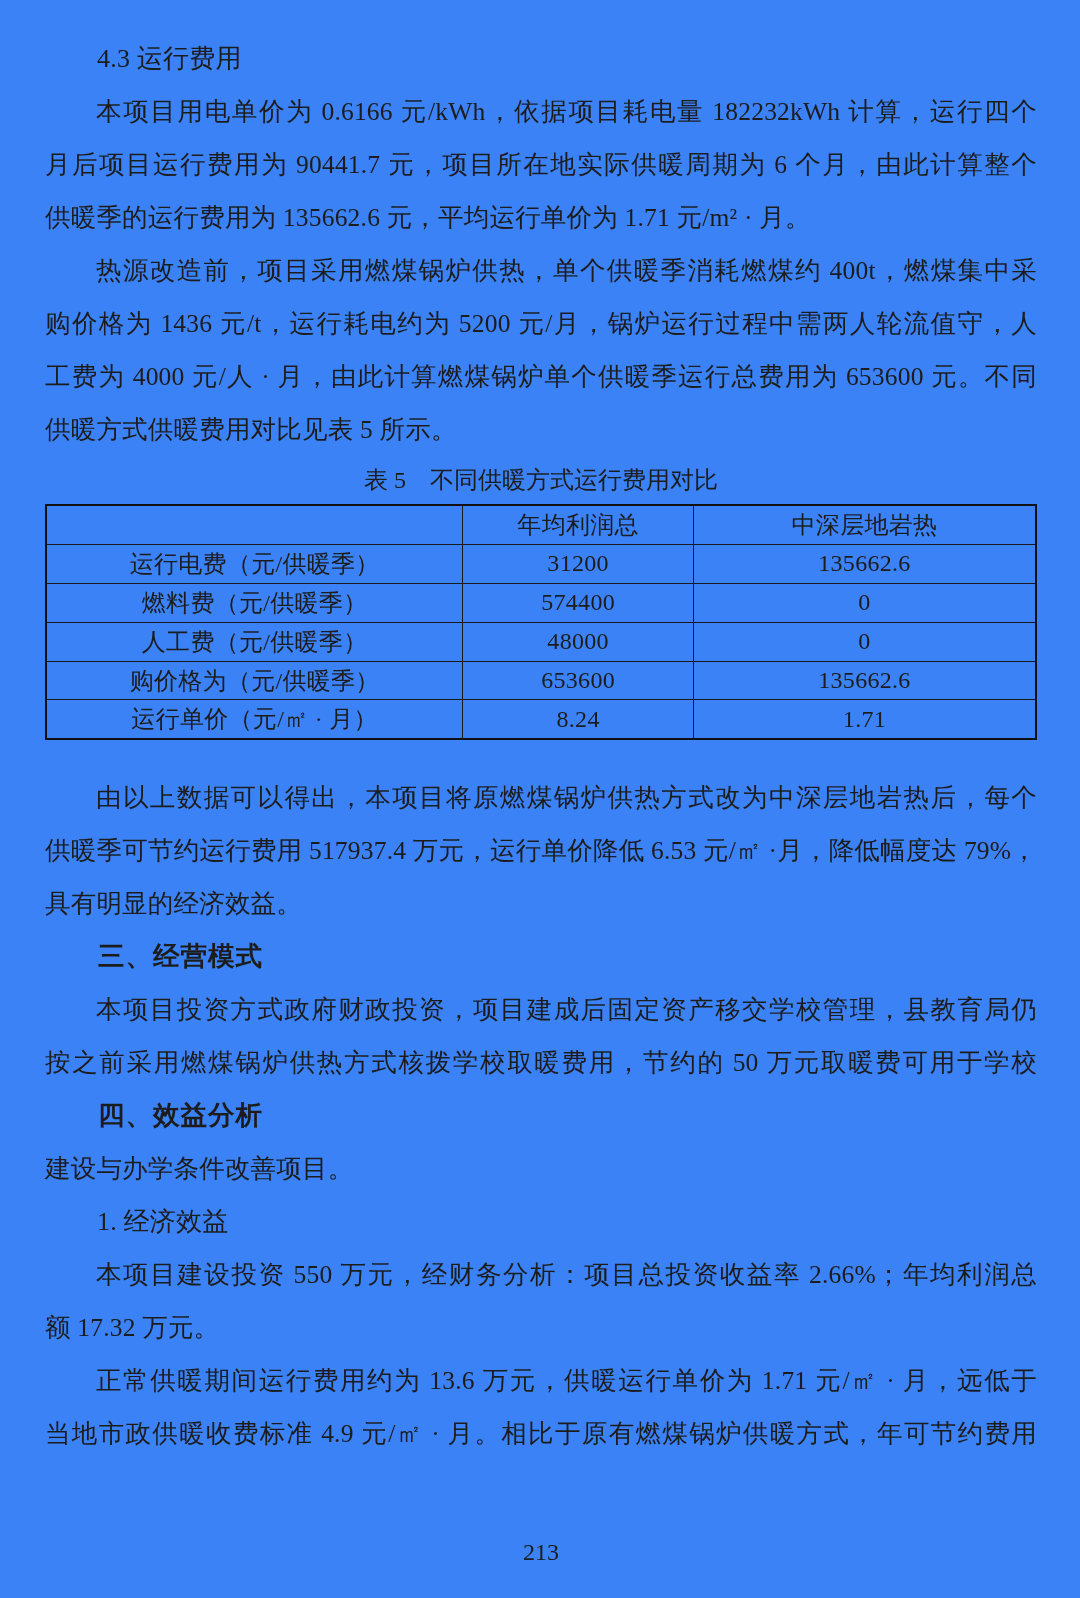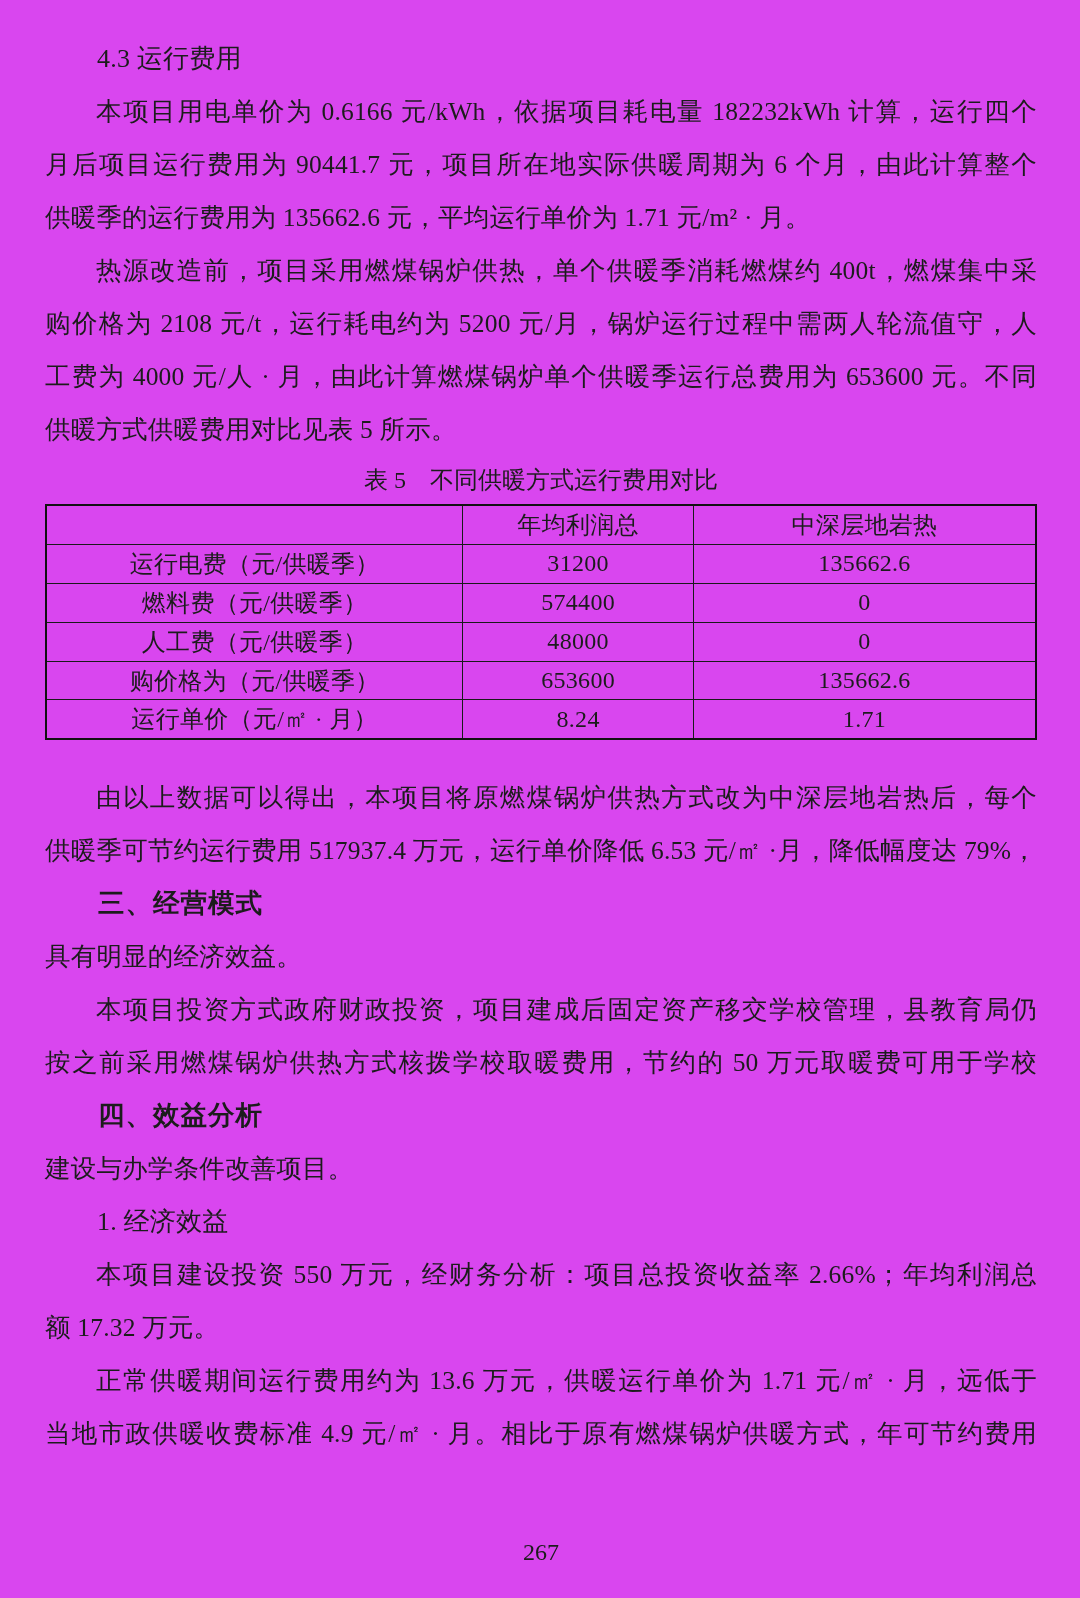--- a/index.html
+++ b/index.html
@@ -5,21 +5,21 @@
   html, body {
     margin: 0;
     padding: 0;
     background: #f6f6f6;
   }
   .page {
     position: relative;
     width: 1080px;
     height: 1598px;
     margin: 0 auto;
-    background: #d946ef;
+    background: #3b82f6;
     overflow: hidden;
     font-family: "Liberation Serif", "DejaVu Serif", serif;
     color: #1c1c1c;
   }
   .content {
     position: absolute;
     left: 45px;
     top: 32px;
     width: 992px;
   }
@@ -92,21 +92,21 @@
 <div class="page">
   <div class="content">
 
     <div class="line indent heading-plain">4.3 运行费用</div>
 
     <div class="line jl indent">本项目用电单价为 0.6166 元/kWh，依据项目耗电量 182232kWh 计算，运行四个</div>
     <div class="line jl">月后项目运行费用为 90441.7 元，项目所在地实际供暖周期为 6 个月，由此计算整个</div>
     <div class="line jend">供暖季的运行费用为 135662.6 元，平均运行单价为 1.71 元/m² · 月。</div>
 
     <div class="line jl indent">热源改造前，项目采用燃煤锅炉供热，单个供暖季消耗燃煤约 400t，燃煤集中采</div>
-    <div class="line jl">购价格为 2108 元/t，运行耗电约为 5200 元/月，锅炉运行过程中需两人轮流值守，人</div>
+    <div class="line jl">购价格为 1436 元/t，运行耗电约为 5200 元/月，锅炉运行过程中需两人轮流值守，人</div>
     <div class="line jl">工费为 4000 元/人 · 月，由此计算燃煤锅炉单个供暖季运行总费用为 653600 元。不同</div>
     <div class="line jend">供暖方式供暖费用对比见表 5 所示。</div>
 
     <div class="table-caption">表 5　不同供暖方式运行费用对比</div>
 
     <table class="cmp">
       <colgroup>
         <col class="col-label">
           <col class="col-coal">
           <col class="col-geo">
@@ -142,35 +142,35 @@
         <td>8.24</td>
         <td>1.71</td>
       </tr>
     </tbody>
       </table>
 
     <div class="after-table">
 
       <div class="line jl indent">由以上数据可以得出，本项目将原燃煤锅炉供热方式改为中深层地岩热后，每个</div>
       <div class="line jl">供暖季可节约运行费用 517937.4 万元，运行单价降低 6.53 元/㎡ ·月，降低幅度达 79%，</div>
+      <div class="line jend">具有明显的经济效益。</div>
+
       <div class="line indent heading-bold">三、经营模式</div>
-
-      <div class="line jend">具有明显的经济效益。</div>
 
       <div class="line jl indent">本项目投资方式政府财政投资，项目建成后固定资产移交学校管理，县教育局仍</div>
       <div class="line jl">按之前采用燃煤锅炉供热方式核拨学校取暖费用，节约的 50 万元取暖费可用于学校</div>
       <div class="line indent heading-bold">四、效益分析</div>
 
       <div class="line jend">建设与办学条件改善项目。</div>
 
       <div class="line indent heading-plain">1. 经济效益</div>
 
       <div class="line jl indent">本项目建设投资 550 万元，经财务分析：项目总投资收益率 2.66%；年均利润总</div>
       <div class="line jend">额 17.32 万元。</div>
 
       <div class="line jl indent">正常供暖期间运行费用约为 13.6 万元，供暖运行单价为 1.71 元/㎡ · 月，远低于</div>
       <div class="line jl">当地市政供暖收费标准 4.9 元/㎡ · 月。相比于原有燃煤锅炉供暖方式，年可节约费用</div>
 
-      <div class="page-number">267</div>
+      <div class="page-number">213</div>
     </div>
 
   </div>
 </div>
 
 </body></html>

